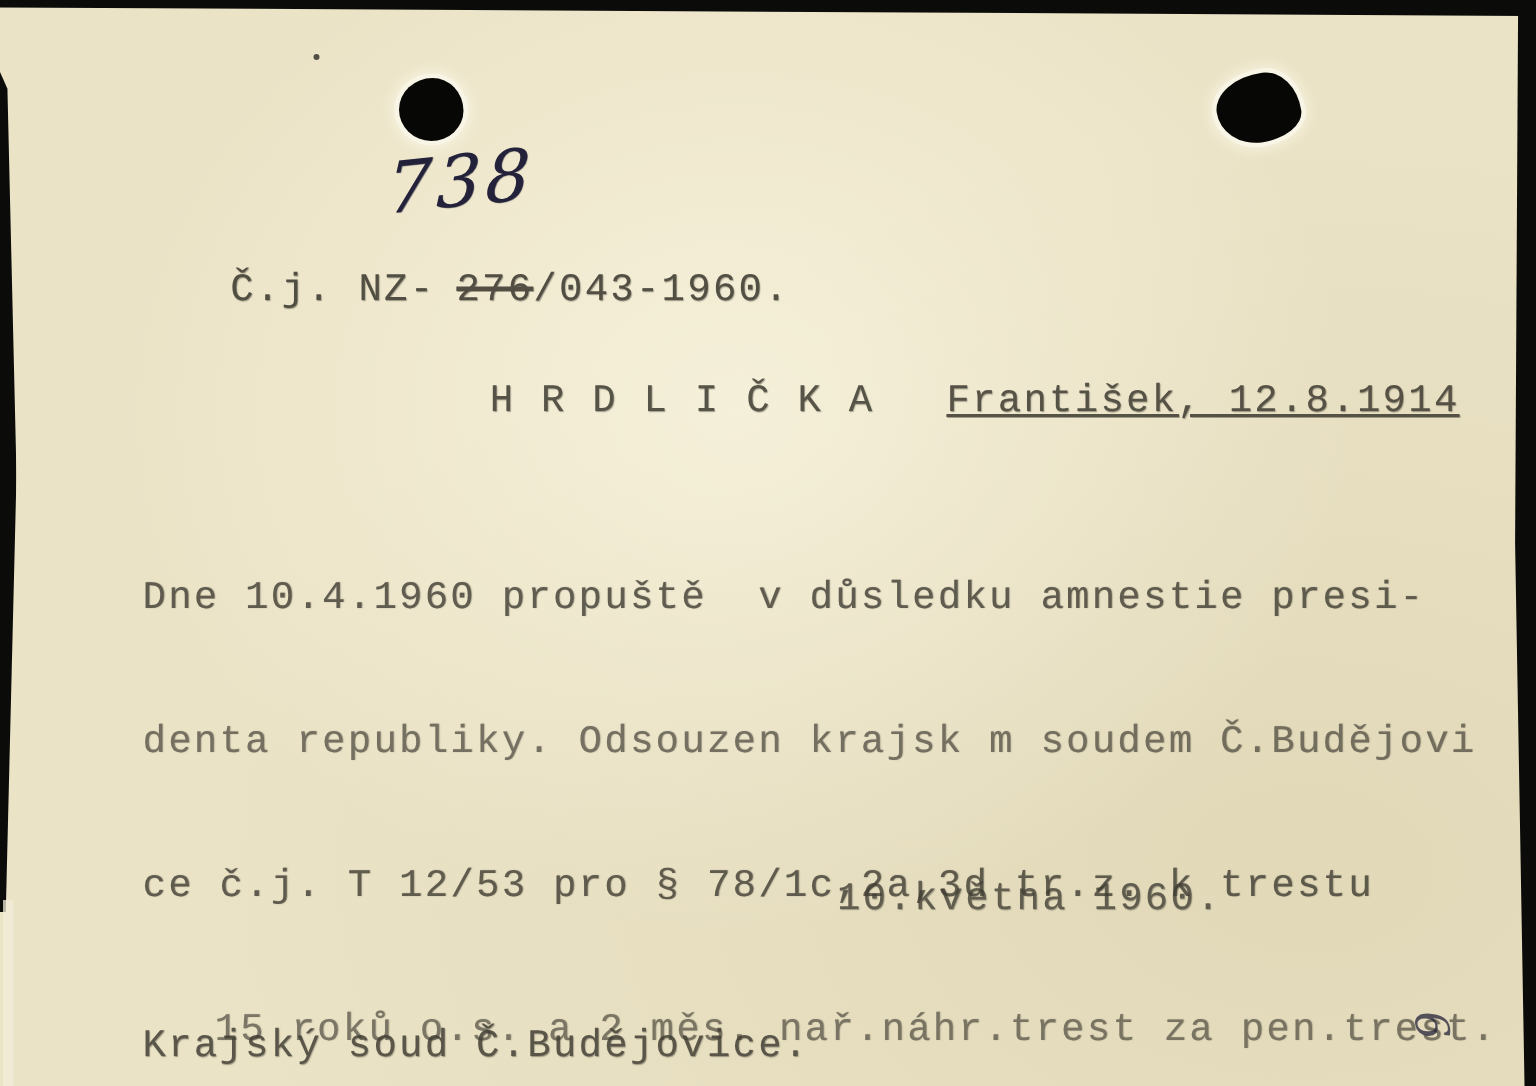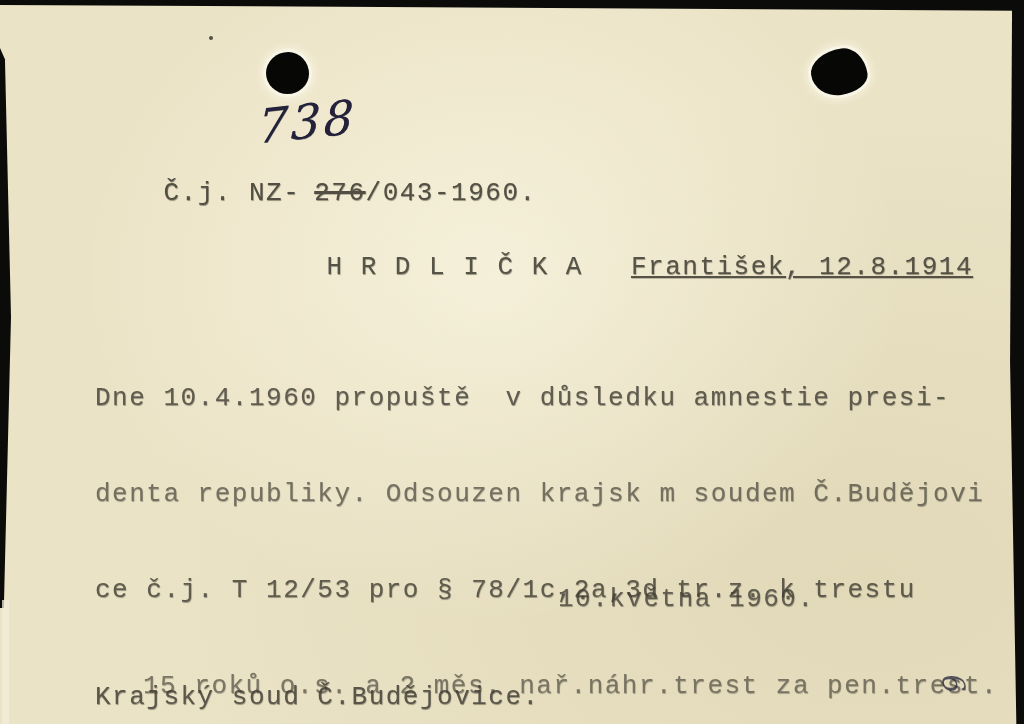--- a/index.html
+++ b/index.html
@@ -40,21 +40,21 @@
   .hole-right{left:811px;top:49px;width:56px;height:46px;border-radius:60% 40% 52% 48%/48% 62% 38% 52%;transform:rotate(-8deg);}
   .speck{position:absolute;left:209px;top:36px;width:4px;height:4px;border-radius:50%;background:#2a2a26;opacity:.8;}
 
   
   .typed{
     position:absolute;color:#413e34;white-space:pre;
     font-size:26px;letter-spacing:1.5px;
     text-shadow:0.5px 0.6px 0.8px rgba(62,58,48,.55);
     filter:blur(.35px);
   }
-  .ref-line{left:95px;top:148px;opacity:.9;}
+  .ref-line{left:85px;top:148px;opacity:.9;}
   .struck{text-decoration:line-through;text-decoration-thickness:3px;margin-left:14px;}
   .name-line{left:258px;top:222px;opacity:.88;}
   .name-details{margin-left:48px;text-decoration:underline;}
   .body-par{left:95px;top:318px;line-height:32px;opacity:.82;}
   .body-par div:nth-child(2){opacity:.85;}
   .body-par div:nth-child(4){opacity:.8;margin-left:48px;}
   .body-par div:nth-child(5){opacity:.78;}
   .date-line{left:558px;top:584px;opacity:.8;}
   .issuer{left:95px;top:620px;line-height:31px;opacity:.85;}
 

